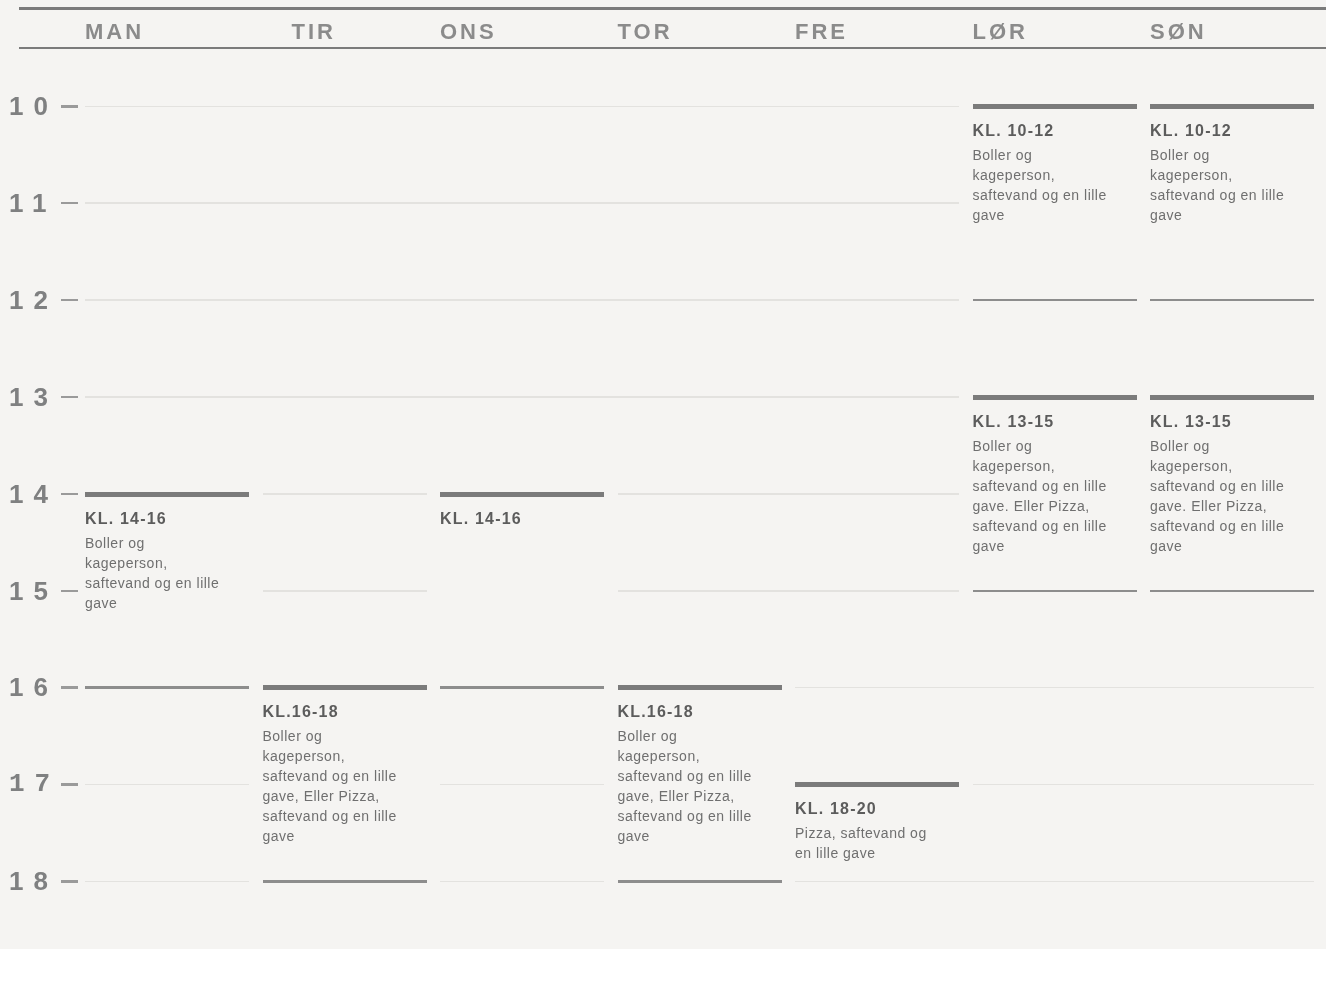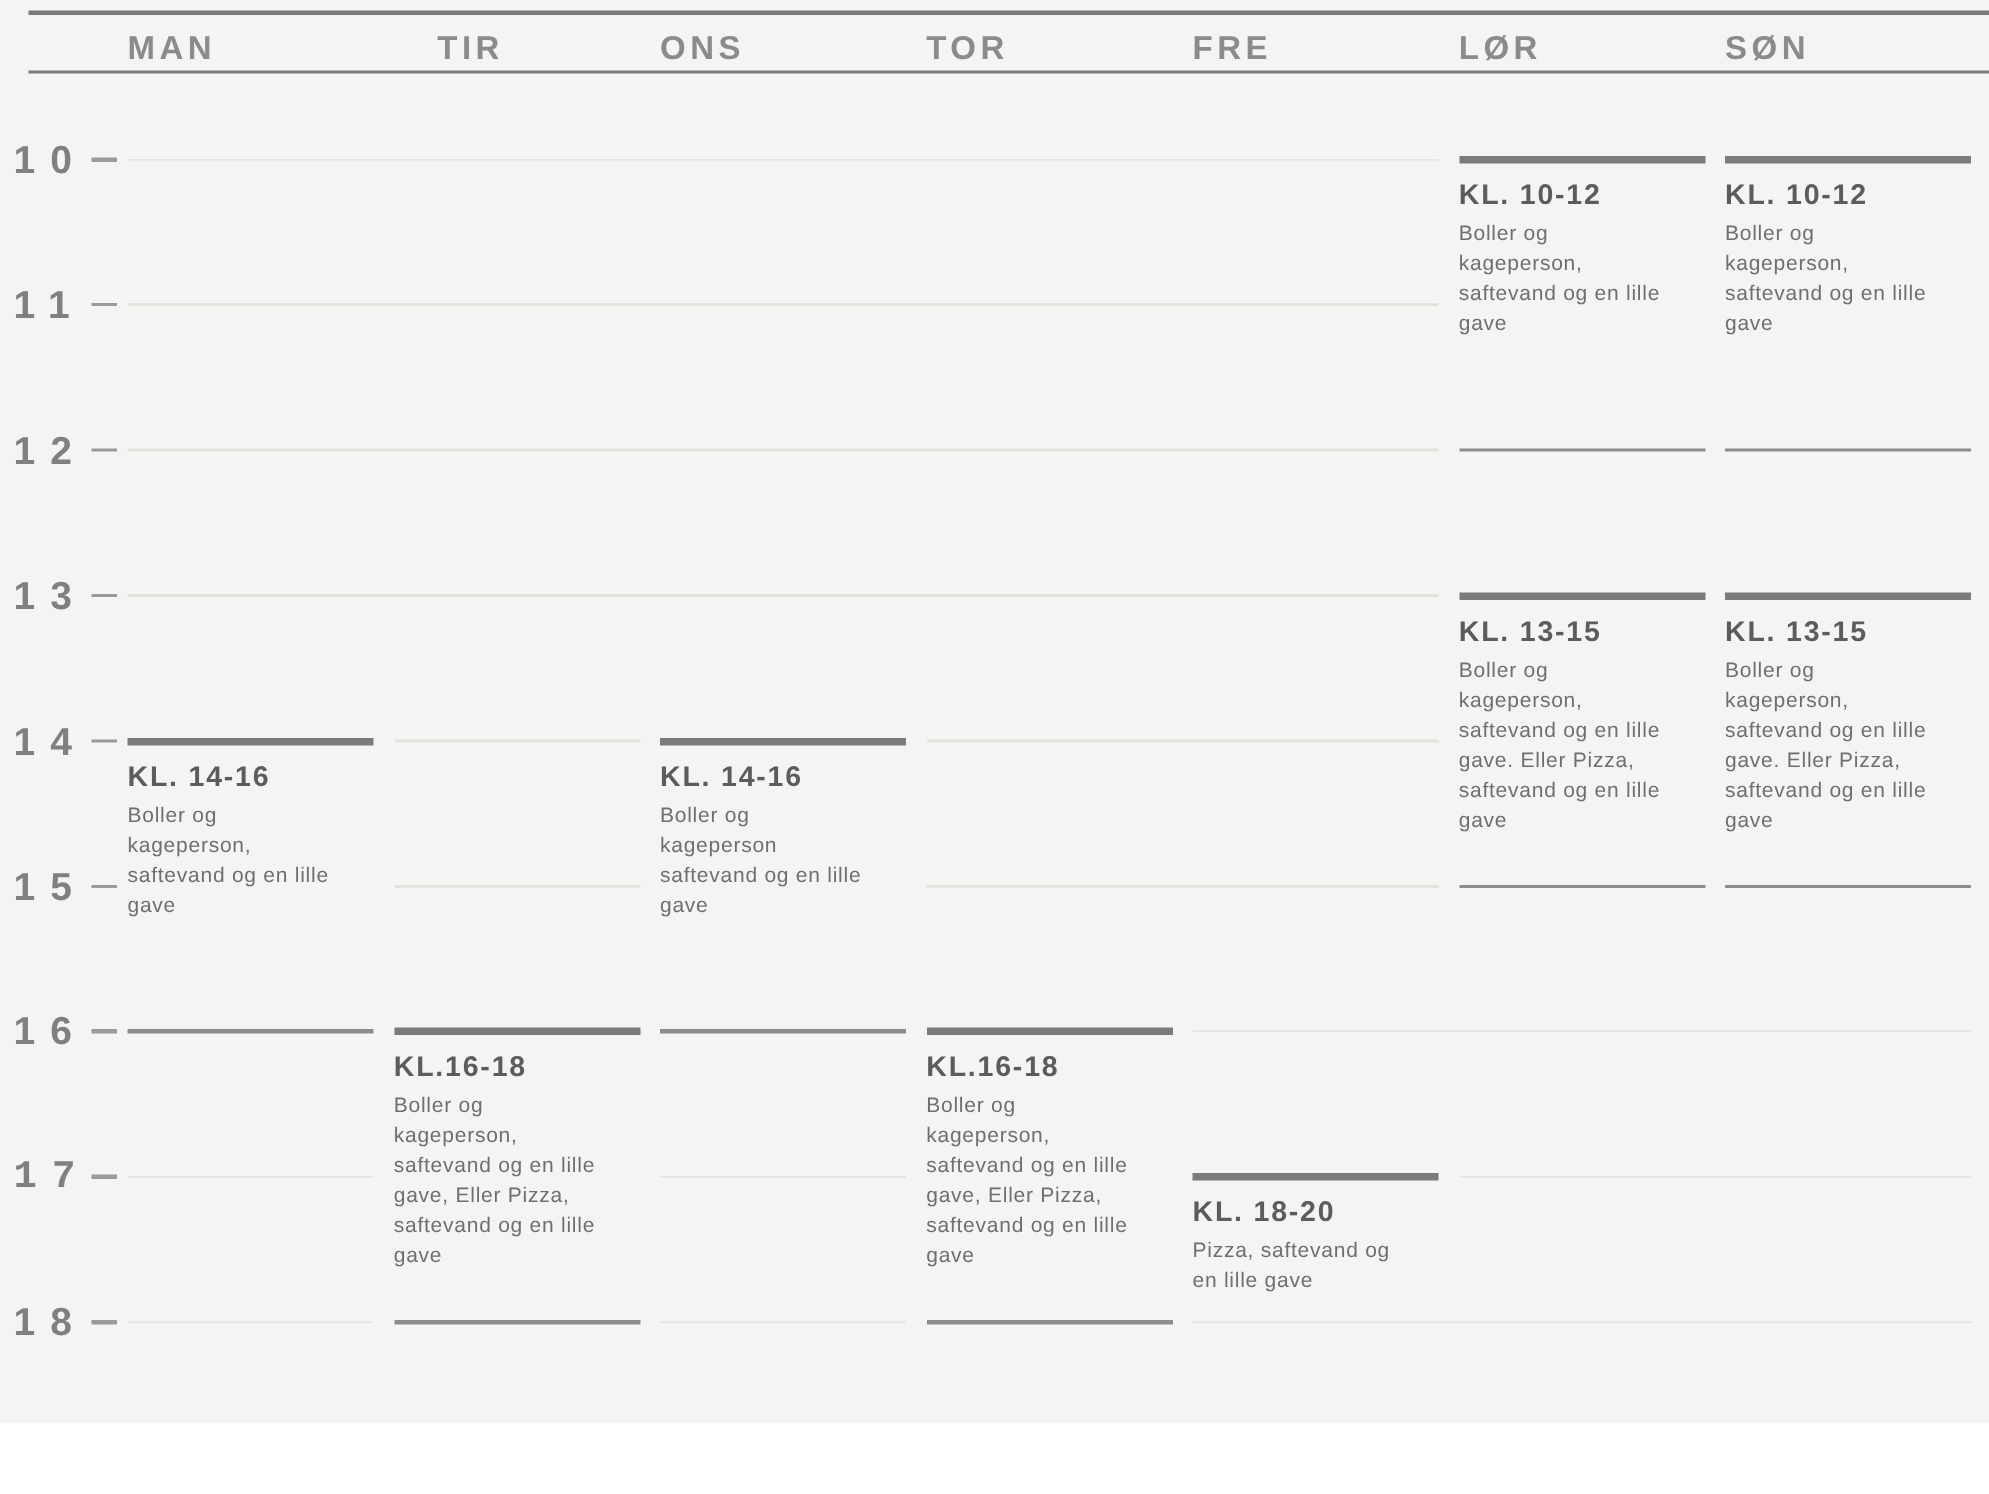--- a/index.html
+++ b/index.html
@@ -24,21 +24,21 @@
     color:var(--hourtxt,#7f8081);white-space:nowrap;line-height:26px;
   }
   .tick{position:absolute;left:61px;width:17px;height:2.5px;background:var(--tick,#9a9a9a);}
   .gl{position:absolute;}
   .gl.light{height:1.5px;background:var(--grid,#e3e2df);}
   .gl.dark{height:2.5px;background:var(--endline,#8d8d8d);}
   .gl.thick{height:5px;background:var(--bar,#7b7b7b);}
   .event{position:absolute;width:164px;cursor:pointer;}
   .event .title{
     margin-top:12px;
-    font-size:19px;font-weight:700;letter-spacing:1.2px;
+    font-size:16px;font-weight:700;letter-spacing:1.2px;
     color:var(--evtitle,#5c5c5c);line-height:20px;white-space:nowrap;
   }
   .event .desc{
     margin-top:4px;width:140px;
     font-size:14px;letter-spacing:0.5px;
     color:var(--evbody,#6f6f6f);line-height:20px;
   }
 </style>
 </head>
 <body>
@@ -111,21 +111,20 @@
     <div class="event" style="left: 85px; top: 496.6px;">
       <div class="title">KL. 14-16</div>
       <div class="desc">Boller og kageperson, saftevand og en lille gave</div>
     </div>
     <div class="event" style="left: 262.5px; top: 690.4px;">
       <div class="title">KL.16-18</div>
       <div class="desc">Boller og kageperson, saftevand og en lille gave, Eller Pizza, saftevand og en lille gave</div>
     </div>
     <div class="event" style="left: 440px; top: 496.6px;">
       <div class="title">KL. 14-16</div>
-      <div class="desc">Boller og kageperson saftevand og en lille gave</div>
     </div>
     <div class="event" style="left: 617.5px; top: 690.4px;">
       <div class="title">KL.16-18</div>
       <div class="desc">Boller og kageperson, saftevand og en lille gave, Eller Pizza, saftevand og en lille gave</div>
     </div>
     <div class="event" style="left: 795px; top: 787.3px;">
       <div class="title">KL. 18-20</div>
       <div class="desc">Pizza, saftevand og en lille gave</div>
     </div>
     <div class="event" style="left: 972.5px; top: 109px;">

